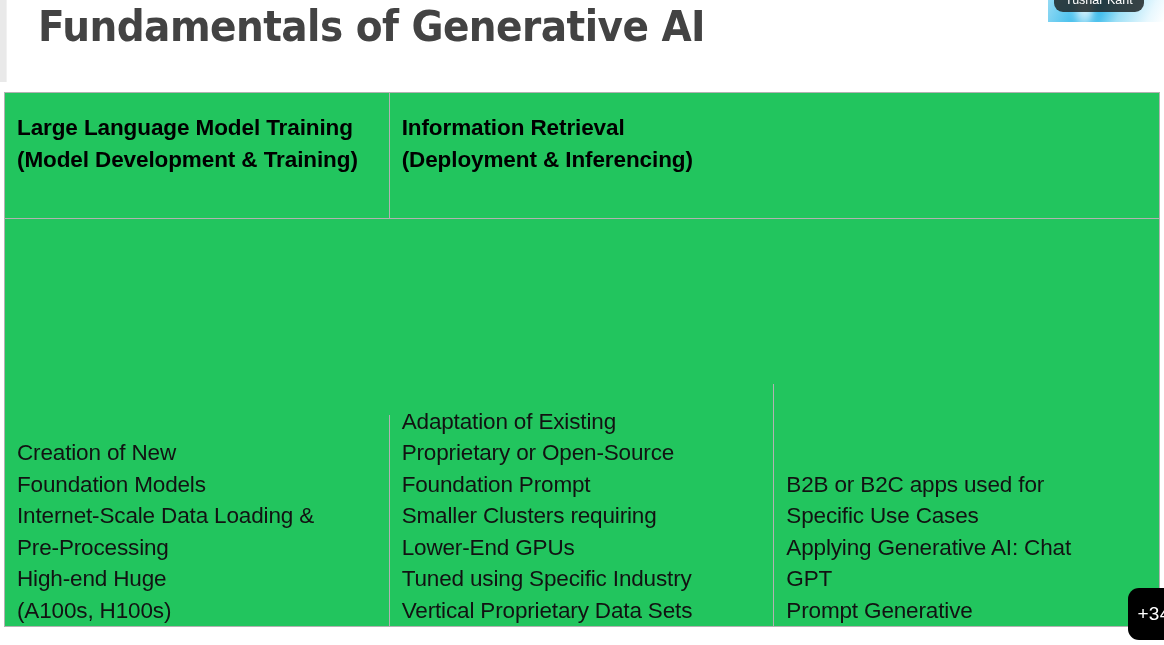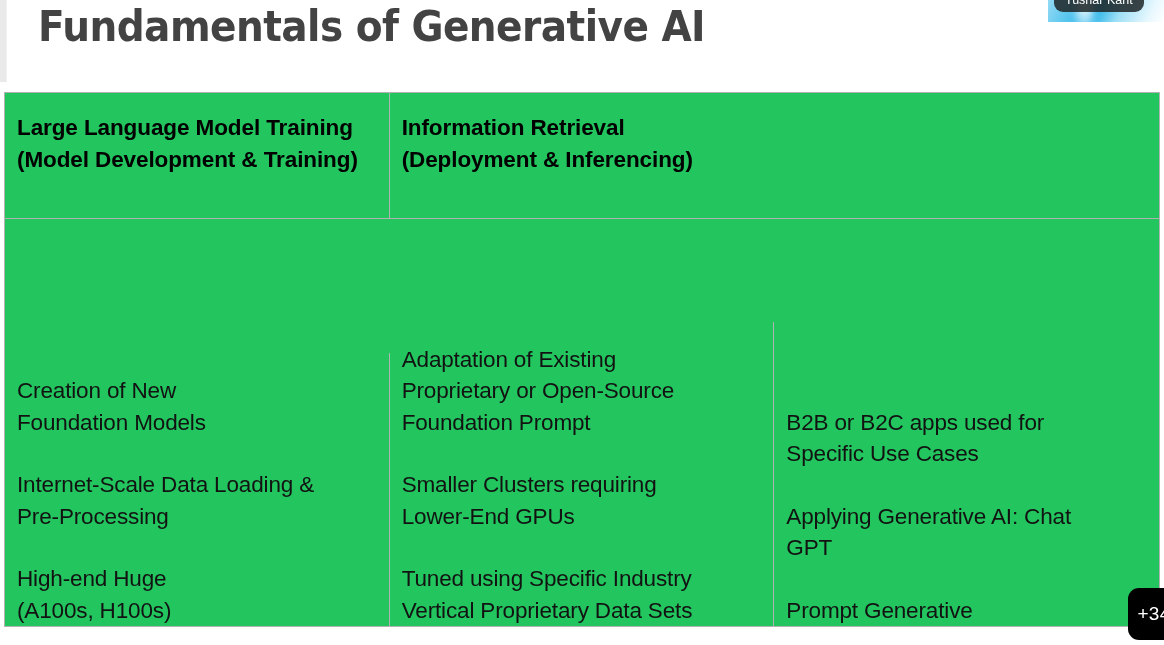--- a/index.html
+++ b/index.html
@@ -97,21 +97,20 @@
     color: #121212;
     letter-spacing: -0.15px;
   }
 
   .body-cell p {
     white-space: pre-line;
     margin: 0;
   }
 
   .body-cell p + p {
-    margin-top: 31px;
   }
 
   
   #video-tile {
     position: absolute;
     right: 0;
     top: -34px;
     width: 116px;
     height: 56px;
     overflow: hidden;

